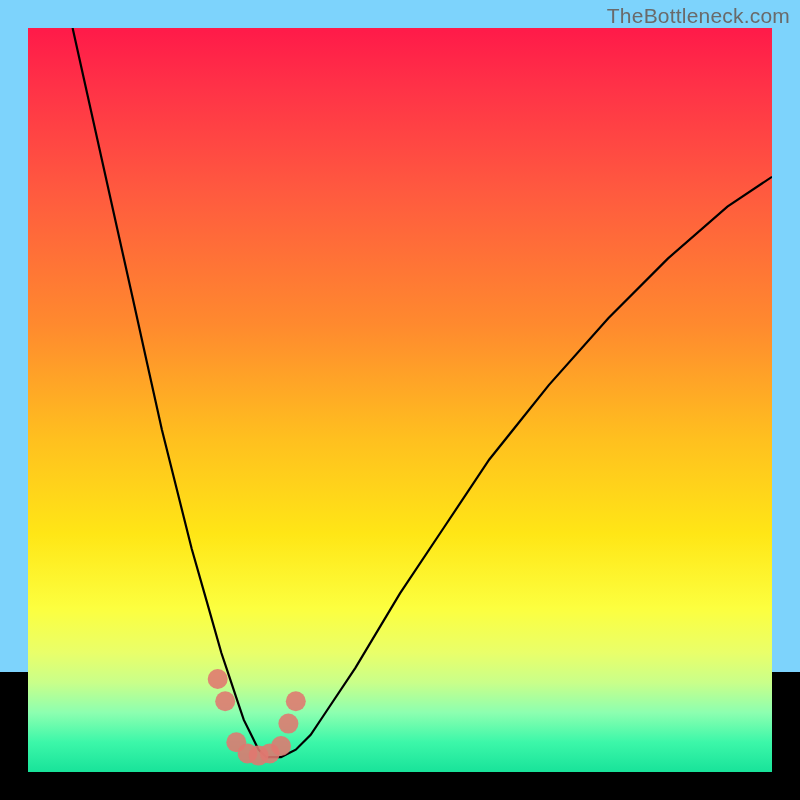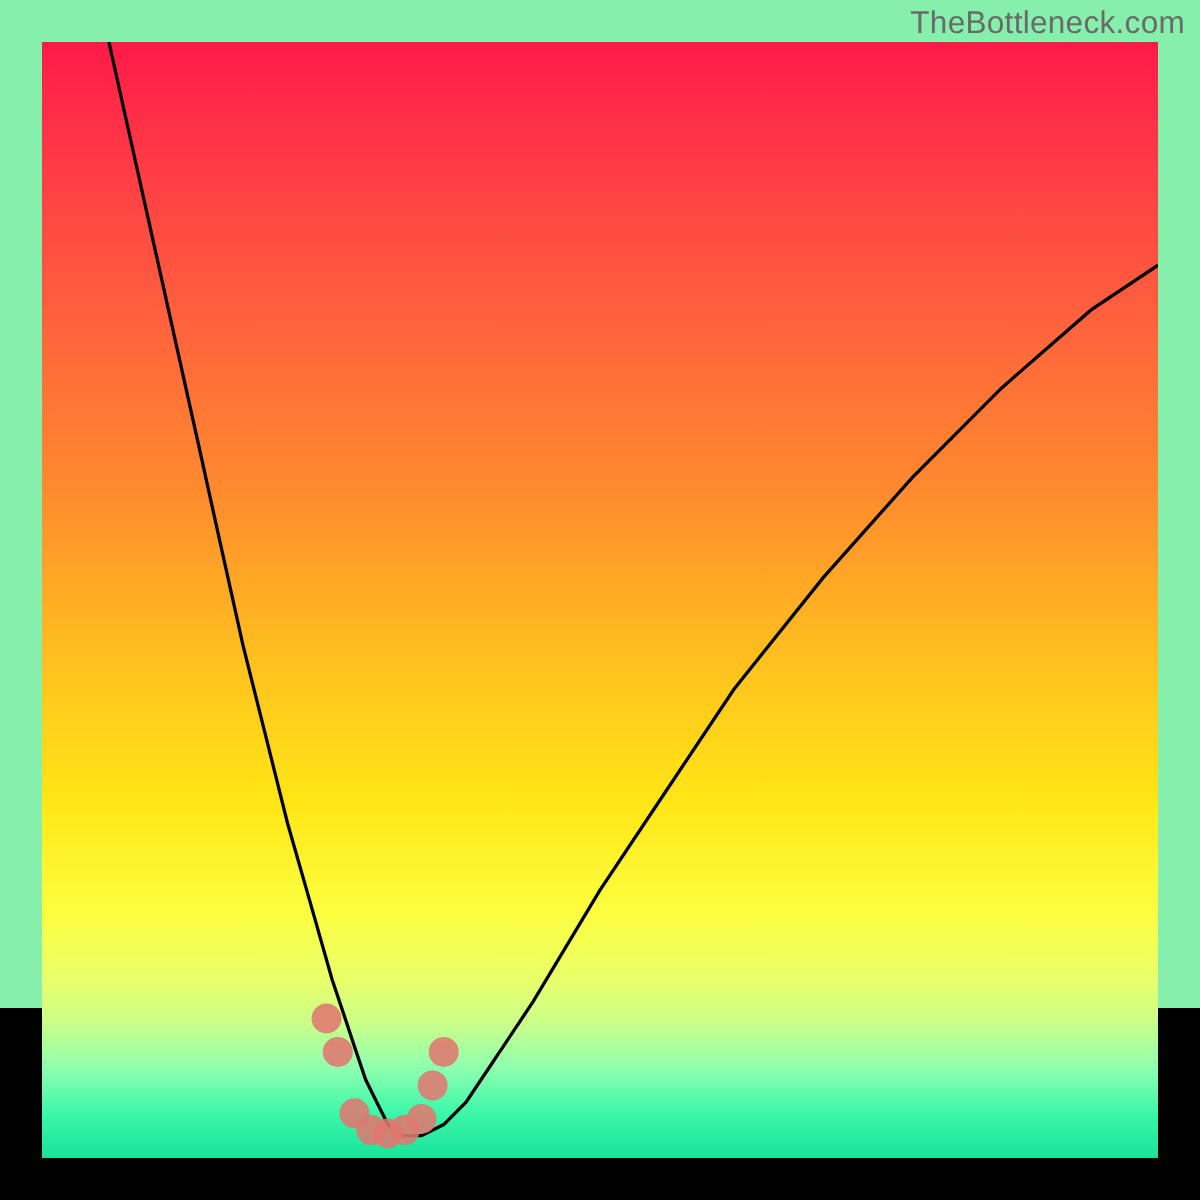--- a/index.html
+++ b/index.html
@@ -10,21 +10,21 @@
     background: #000;
     overflow: hidden;
     font-family: Arial, Helvetica, sans-serif;
   }
   .frame {
     position: absolute;
     left: 0;
     top: 0;
     width: 800px;
     height: 672px;
-    background: #86efac;
+    background: #7dd3fc;
   }
   .plot {
     position: absolute;
     left: 28px;
     top: 28px;
     width: 744px;
     height: 744px;
     
     background: linear-gradient(to bottom,
       #ff1a49 0%,

